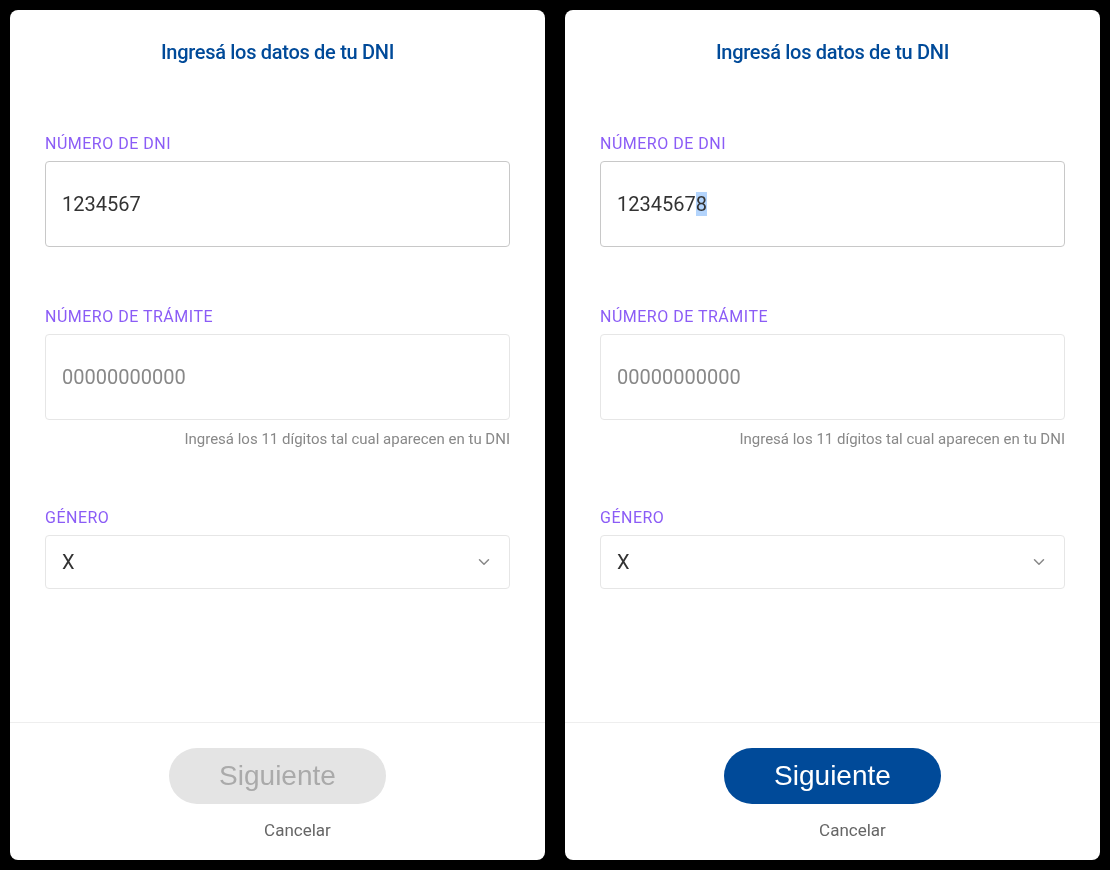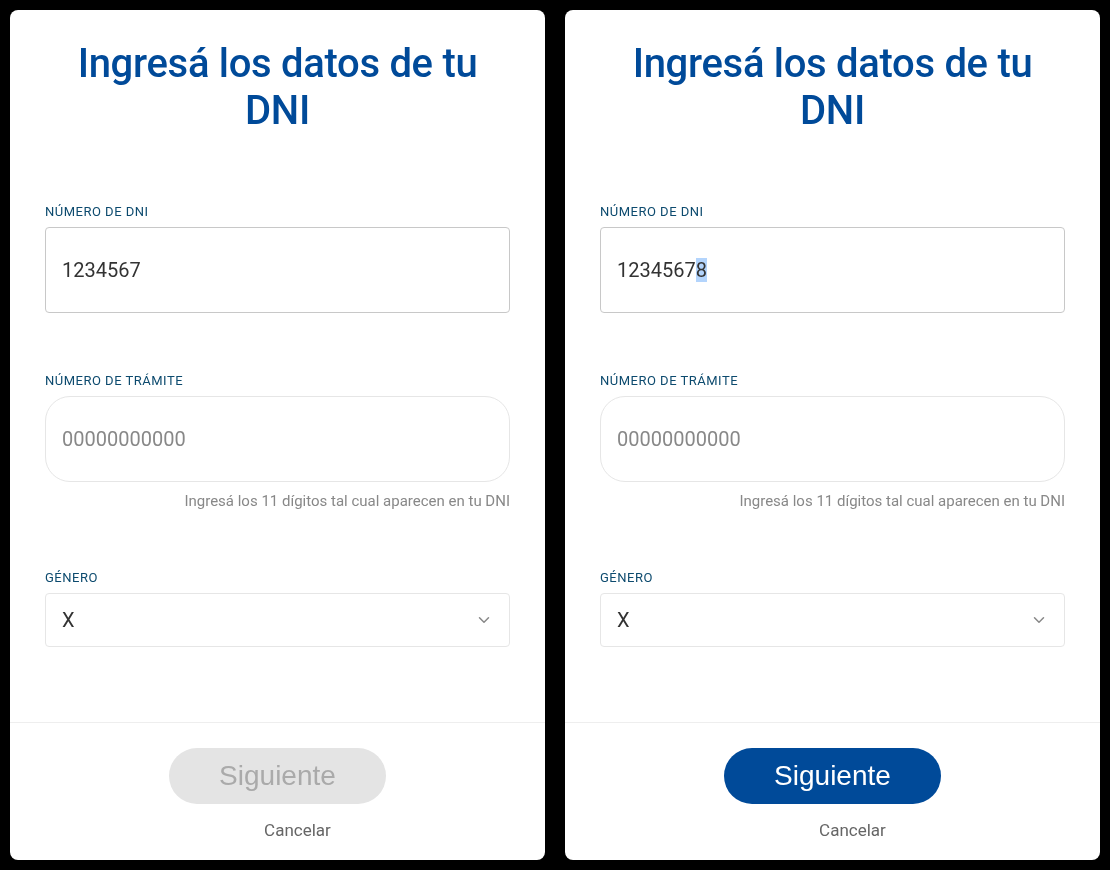--- a/index.html
+++ b/index.html
@@ -16,48 +16,47 @@
       background: #fff;
       border-radius: 8px;
       flex: 1;
       display: flex;
       flex-direction: column;
       padding: 30px 35px 20px 35px;
       position: relative;
     }
     .title {
       color: #004a99;
-      font-size: 40px;
+      font-size: 20px;
       font-weight: 500;
       text-align: center;
       margin-bottom: 70px;
       letter-spacing: -0.3px;
     }
     .field-label {
-      color: #0c4a6e;
-      font-size: 13px;
+      color: #8b5cf6;
+      font-size: 16px;
       letter-spacing: 0.5px;
       margin-bottom: 8px;
       text-transform: uppercase;
     }
     .input-box {
       width: 100%;
       border: 1px solid #c8c8c8;
       border-radius: 4px;
       padding: 30px 16px;
       font-size: 20px;
       color: #333;
       background: #fff;
     }
     .input-box.light {
       border: 1px solid #e6e6e6;
     }
     .input-box.ph {
       color: #888;
-      border-radius: 25px;
     }
     .input-sel {
       background: #b3d4fc;
     }
     .helper {
       color: #888;
       font-size: 15px;
       margin-top: 10px;
       text-align: right;
     }

